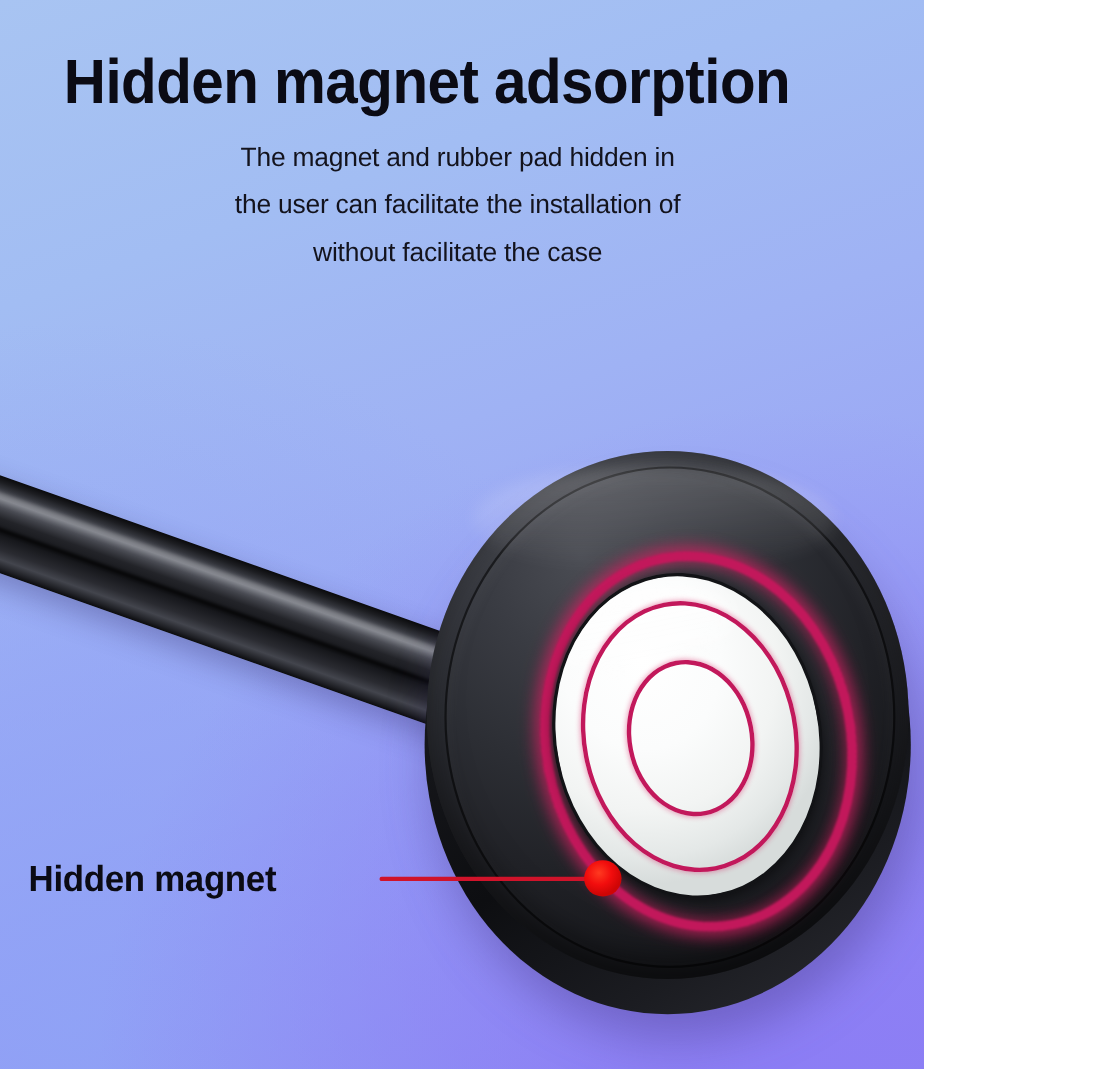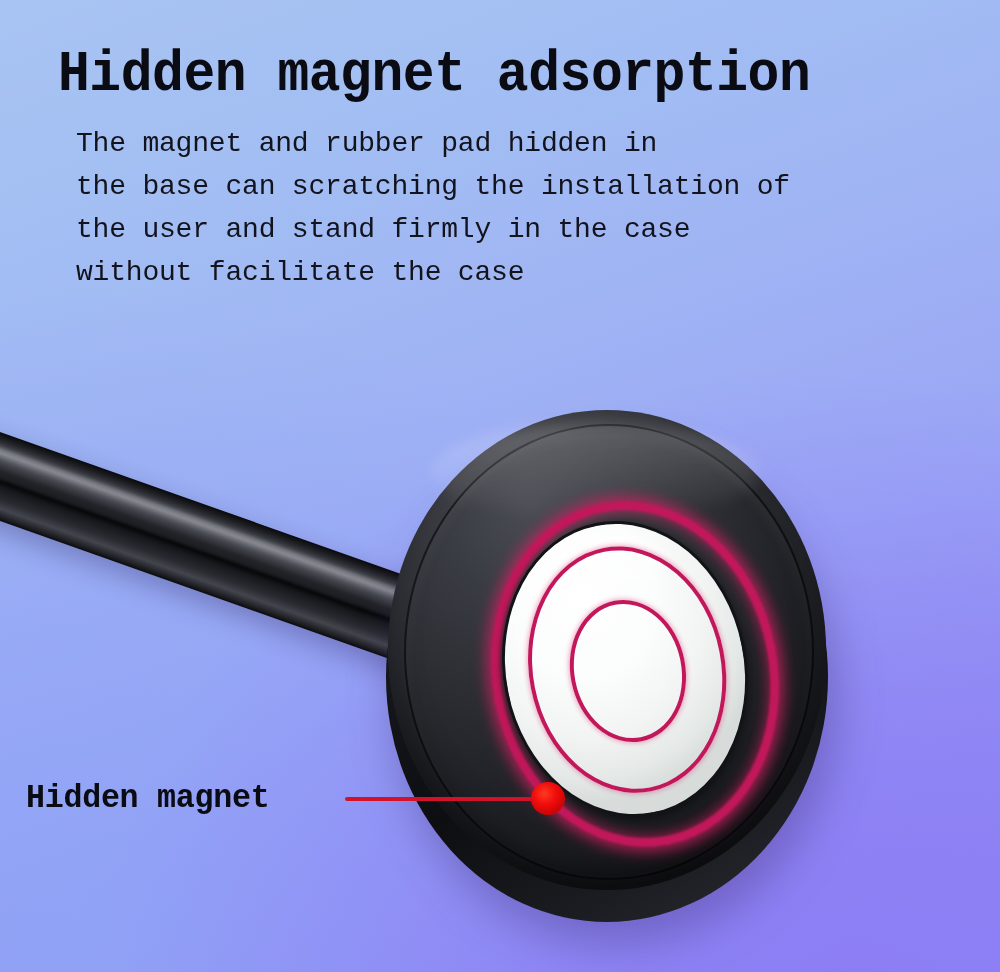--- a/index.html
+++ b/index.html
@@ -3,29 +3,30 @@
 <meta charset="utf-8">
 <title>Hidden magnet adsorption</title>
 <style>
   html, body {
     margin: 0;
     padding: 0;
     background: #ffffff;
   }
   #stage {
     position: relative;
-    width: 1000px;
+    width: 840px;
     height: 972px;
     overflow: hidden;
-    font-family: Liberation Mono, monospace;
+    font-family: Liberation Sans, sans-serif;
     
     background:
       radial-gradient(120% 100% at 85% 100%, rgba(140,125,245,0.95) 0%, rgba(140,125,245,0.0) 62%),
       radial-gradient(120% 110% at 8% 96%, rgba(143,164,246,0.85) 0%, rgba(143,164,246,0.0) 60%),
       linear-gradient(160deg, #a8c4f2 0%, #a2bdf3 22%, #9fb2f4 42%, #9aa5f5 62%, #9390f4 82%, #8c82f3 100%);
+    text-align: center;
   }
 
   
   .headline {
     position: absolute;
     left: 58px;
     top: 47px;
     font-size: 57px;
     line-height: 1.0;
     font-weight: 700;
@@ -33,21 +34,21 @@
     letter-spacing: -0.5px;
     transform: scaleX(0.93);
     transform-origin: left top;
     white-space: nowrap;
   }
   .bodycopy {
     position: absolute;
     left: 76px;
     top: 122px;
     width: 680px;
-    font-size: 28px;
+    font-size: 24px;
     line-height: 43px;
     font-weight: 400;
     color: #13131d;
     letter-spacing: -0.2px;
   }
   .bodycopy .ln { display: block; white-space: nowrap; }
 
   
   .photo { position: absolute; inset: 0; }
 
@@ -245,22 +246,21 @@
       <div class="pad-gloss"></div>
       <div class="pad-ring r-outer"></div>
       <div class="pad-ring r-inner"></div>
     </div>
   </div>
 
   <div class="headline">Hidden magnet adsorption</div>
 
   <div class="bodycopy">
     <span class="ln">The magnet and rubber pad hidden in</span>
-    <span class="ln">the base can scratching the installation of</span>
-    <span class="ln">the user and stand firmly in the case</span>
+    <span class="ln">the user can facilitate the installation of</span>
     <span class="ln">without facilitate the case</span>
   </div>
 
   <div class="callout-label">Hidden magnet</div>
   <div class="callout-line"></div>
   <div class="callout-dot"></div>
 
 </div>
 
 </body></html>

